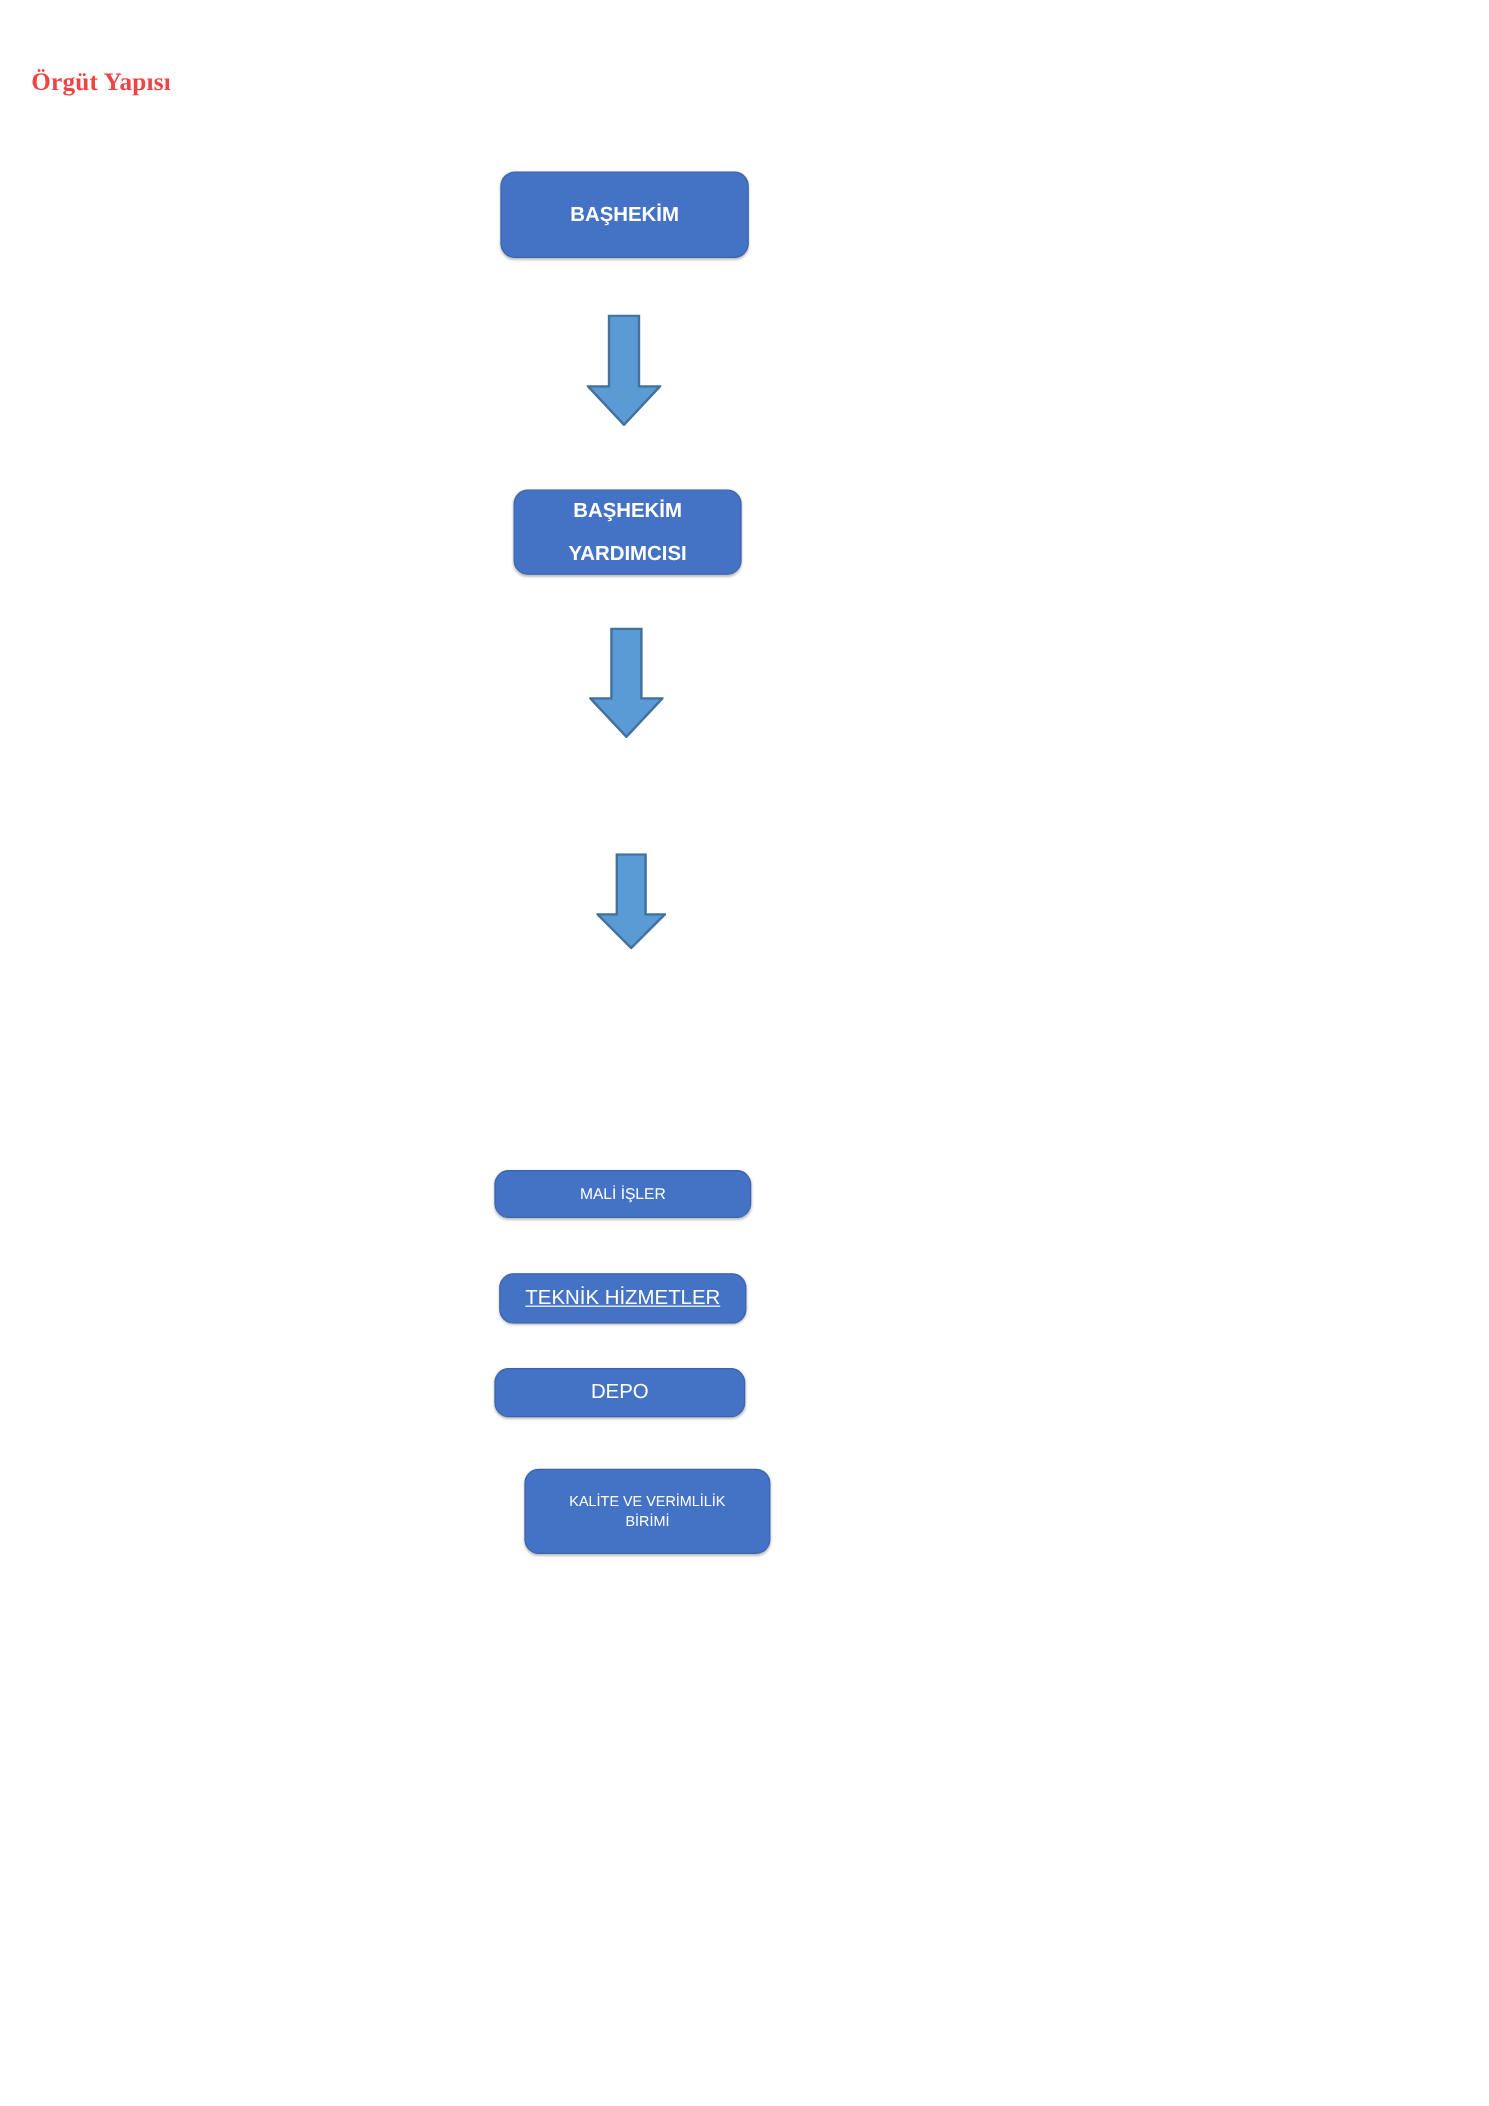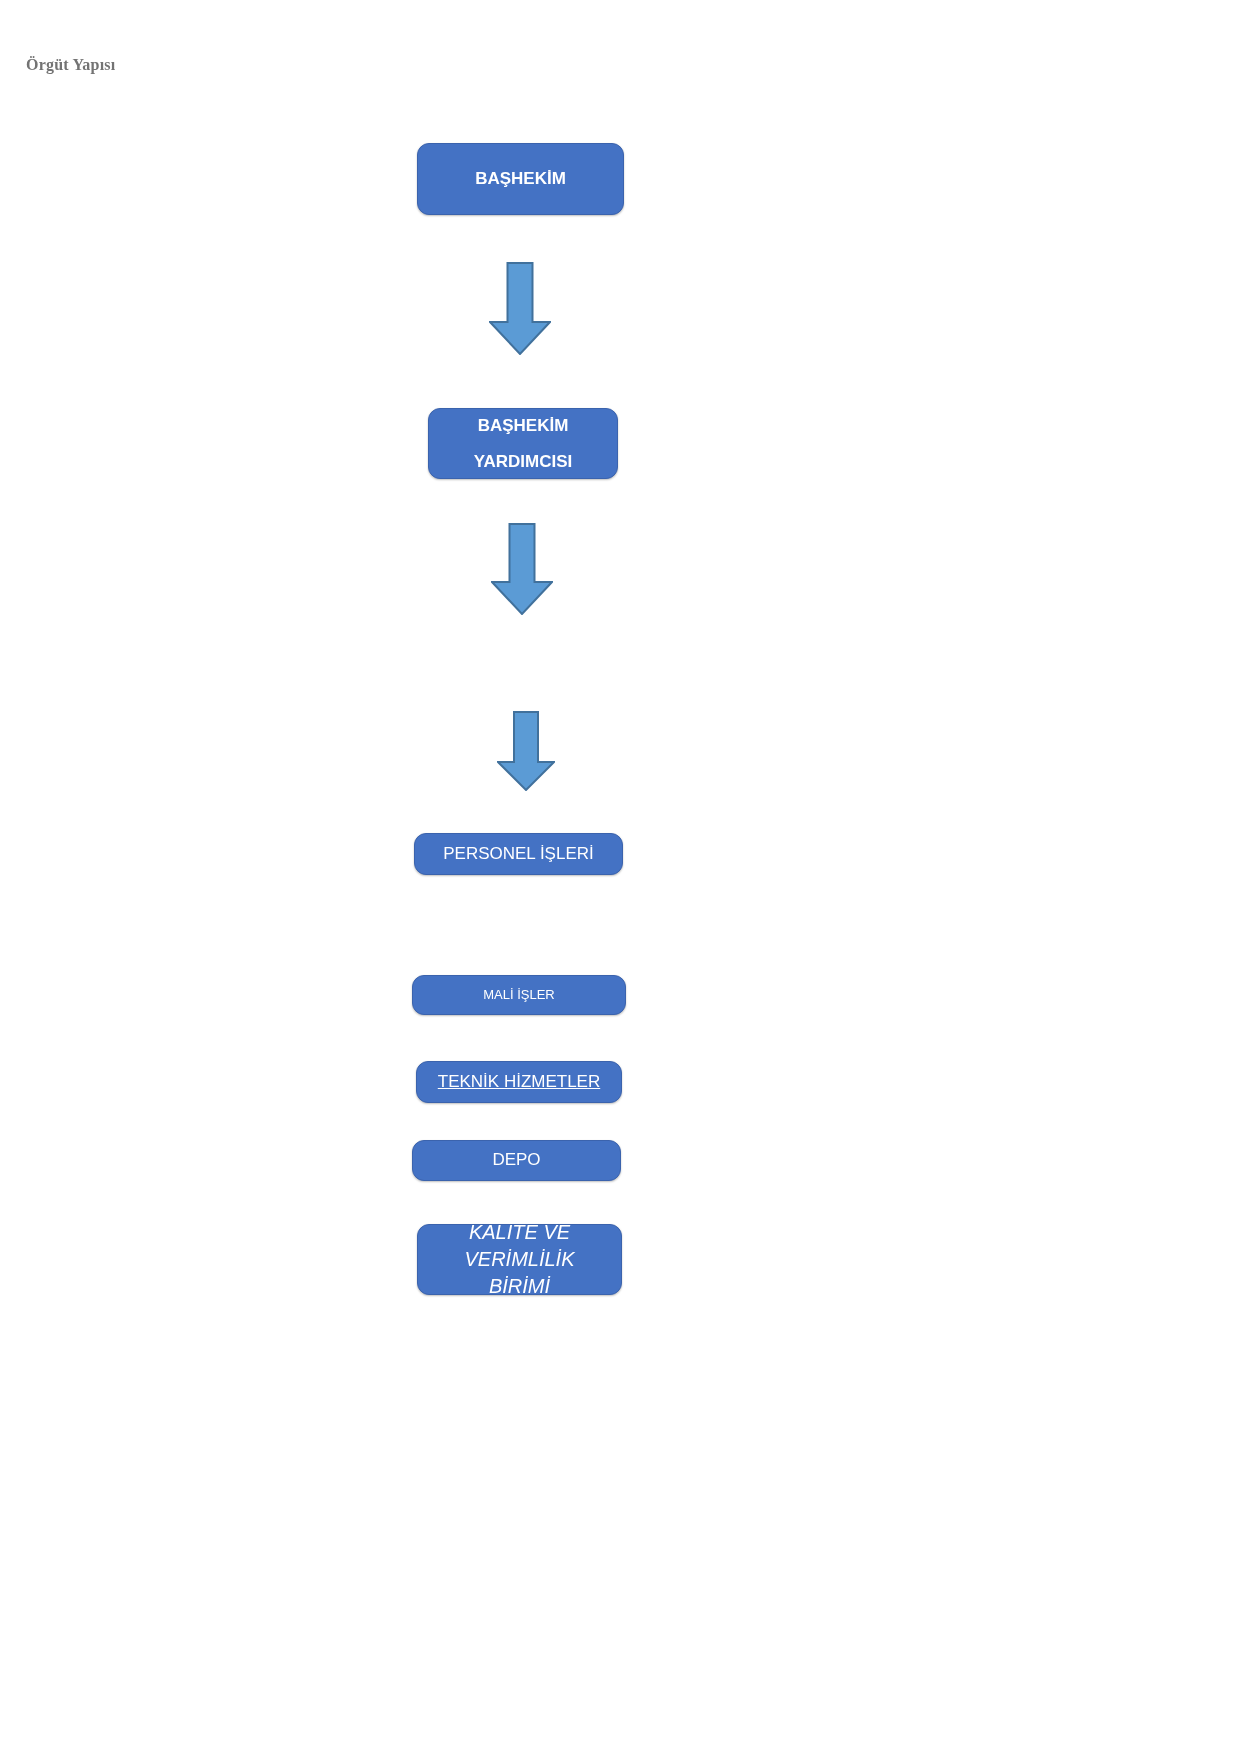--- a/index.html
+++ b/index.html
@@ -21,22 +21,22 @@
     height: 1755px;
     background: #ffffff;
   }
 
   .doc-title {
     position: absolute;
     left: 26px;
     top: 56px;
     font-family: "Liberation Serif", serif;
     font-weight: bold;
-    font-size: 16px;
-    color: #737373;
+    font-size: 21px;
+    color: #ef4444;
     letter-spacing: 0.2px;
     white-space: nowrap;
   }
 
   
   .node {
     position: absolute;
     box-sizing: border-box;
     background: #4472C4;
     border: 1px solid #3B63AD;
@@ -65,21 +65,21 @@
   .arrow svg { display: block; }
 
   
   #node-bashekim        { left: 417px; top: 143px;  width: 207px; height: 72px;  font-size: 17px; }
   #node-bashekim-yrd    { left: 428px; top: 408px;  width: 190px; height: 71px;  font-size: 17px; }
   #node-hastane-mudur   { left: 403px; top: 634px;  width: 232px; height: 59px;  font-size: 18px; }
   #node-personel        { left: 414px; top: 833px;  width: 209px; height: 42px;  font-size: 17px; }
   #node-mali            { left: 412px; top: 975px;  width: 214px; height: 40px;  font-size: 13px; }
   #node-teknik          { left: 416px; top: 1061px; width: 206px; height: 42px;  font-size: 17px; text-decoration: underline; }
   #node-depo            { left: 412px; top: 1140px; width: 209px; height: 41px;  font-size: 17px; }
-  #node-kalite          { left: 417px; top: 1224px; width: 205px; height: 71px;  font-size: 20px; font-style: italic; }
+  #node-kalite          { left: 437px; top: 1224px; width: 205px; height: 71px;  font-size: 12px; }
   #node-kalite .label   { line-height: 1.35; }
 
   
   #arrow-1 { left: 489px; top: 262px; }
   #arrow-2 { left: 491px; top: 523px; }
   #arrow-3 { left: 497px; top: 711px; }
 </style>
 </head>
 <body>
 
@@ -108,23 +108,20 @@
     </svg>
   </div>
 
 
   <div class="arrow" id="arrow-3">
     <svg width="58" height="80" viewBox="0 0 58 80">
       <polygon points="17,1 41,1 41,51 57,51 29,79 1,51 17,51" fill="#5B9BD5" stroke="#41719C" stroke-width="2" stroke-linejoin="miter"></polygon>
     </svg>
   </div>
 
-  <div class="node" id="node-personel">
-    <span class="label">PERSONEL İŞLERİ</span>
-  </div>
 
   <div class="node" id="node-mali">
     <span class="label">MALİ İŞLER</span>
   </div>
 
   <div class="node" id="node-teknik">
     <span class="label">TEKNİK HİZMETLER</span>
   </div>
 
   <div class="node" id="node-depo">

